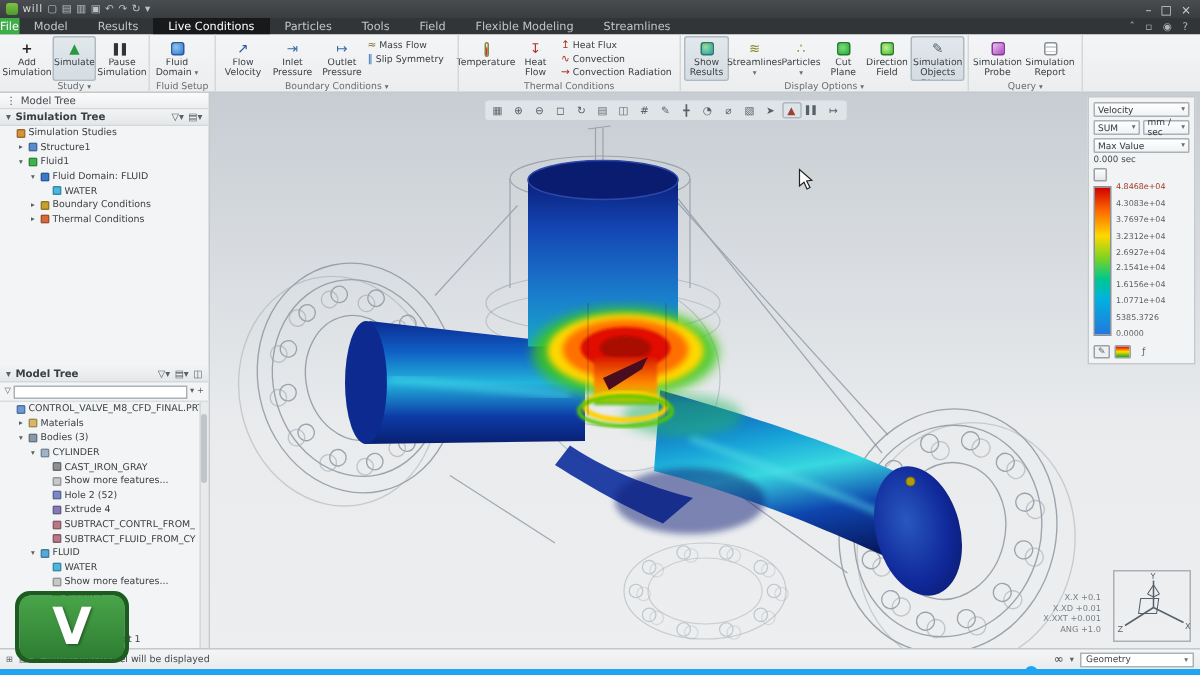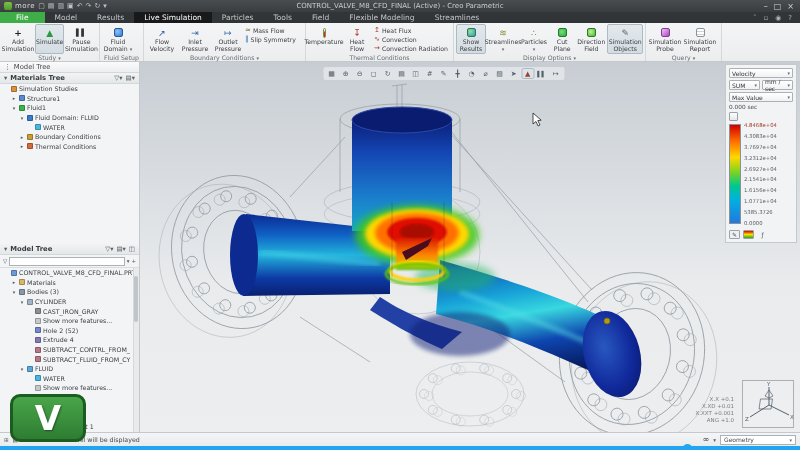--- a/index.html
+++ b/index.html
@@ -13,21 +13,21 @@
   .logo { width:8px; height:8px; background:linear-gradient(#7dc242,#4e9a2e); border-radius:2px; }
   .brand { font-size:7px; color:#d8dadb; letter-spacing:.5px; }
   .qat .qi { font-size:7px; color:#b8c4cc; cursor:default; }
   .wtitle { position:absolute; left:0; right:0; text-align:center; font-size:7px; color:#c9ccce; pointer-events:none; }
   .winbtns { margin-left:auto; display:flex; gap:6px; padding-right:6px; z-index:2; }
   .winbtns span { font-size:8px; color:#cfd2d4; }
 
   
   .tabrow { position:absolute; top:12px; left:0; right:0; height:11px; background:#323537; display:flex; align-items:stretch; }
   .tab { padding:0 10px; display:flex; align-items:center; font-size:7.5px; color:#c2c5c7; }
-  .tab.file { background:var(--accent,#3fae49); color:#fff; padding:0 16px; }
+  .tab.file { background:var(--accent,#3fae49); color:#fff; padding:0 0; }
   .tab.active { background:#17191a; color:#fff; }
   .tabrow-right { margin-left:auto; display:flex; gap:7px; align-items:center; padding-right:8px; color:#aeb4b8; font-size:7px; }
 
   
   .ribbon { position:absolute; top:23px; left:0; right:0; height:39px; background:linear-gradient(#f4f5f6,#ebedee); border-bottom:1px solid #c6c9cc; display:flex; }
   .rgrp { display:flex; flex-direction:column; border-right:1px solid #d5d8da; padding:1px 2px 0 2px; }
   .rrow { flex:1; display:flex; align-items:flex-start; gap:1px; }
   .rcap { height:9px; display:flex; align-items:center; justify-content:center; gap:2px; font-size:6.2px; color:#6a6e72; }
   .rbig { width:32px; display:flex; flex-direction:column; align-items:center; padding-top:1px; border:1px solid transparent; border-radius:2px; }
   .rbig.on { background:linear-gradient(#e2e8ec,#d4dde3); border-color:#aebac2; }
@@ -108,43 +108,42 @@
   .wline2 { position:absolute; left:84px; top:21px; font-size:27px; font-weight:bold; color:#8a9096; text-shadow:1px 1px 0 #fff; white-space:nowrap; }
 </style>
 </head>
 <body>
 
 <div class="app">
 
   <div class="titlebar">
     <div class="qat">
       <span class="logo"></span>
-      <span class="brand">more</span>
+      <span class="brand">will</span>
       <span class="qi">▢</span>
       <span class="qi">▤</span>
       <span class="qi">▥</span>
       <span class="qi">▣</span>
       <span class="qi">↶</span>
       <span class="qi">↷</span>
       <span class="qi">↻</span>
       <span class="qi">▾</span>
     </div>
-    <div class="wtitle">CONTROL_VALVE_M8_CFD_FINAL (Active) - Creo Parametric</div>
     <div class="winbtns">
       <span>–</span>
       <span>□</span>
       <span>×</span>
     </div>
   </div>
 
   <div class="tabrow">
     <div class="tab file">File</div>
     <div class="tab">Model</div>
     <div class="tab">Results</div>
-    <div class="tab active">Live Simulation</div>
+    <div class="tab active">Live Conditions</div>
     <div class="tab">Particles</div>
     <div class="tab">Tools</div>
     <div class="tab">Field</div>
     <div class="tab">Flexible Modeling</div>
     <div class="tab">Streamlines</div>
     <div class="tabrow-right">
       <span>ˆ</span>
       <span>▫</span>
       <span>◉</span>
       <span>?</span>
@@ -334,21 +333,21 @@
 
   <div class="main">
 
     <div class="leftpanel">
       <div class="pcollapsed">
         <span class="hic">⋮</span>
         <span>Model Tree</span>
       </div>
       <div class="phead">
         <span class="hic">▾</span>
-        <span>Materials Tree</span>
+        <span>Simulation Tree</span>
         <span class="sp"></span>
         <span class="hic"><span>▽</span><span>▾</span></span>
         <span class="hic">▤<span>▾</span></span>
       </div>
       <div class="tree simtree">
         <div class="trow" style="--d:0">
             <span class="arr"></span>
             <span class="tico" style="background:#d8923a"></span>
             <span>Simulation Studies</span>
           </div>

